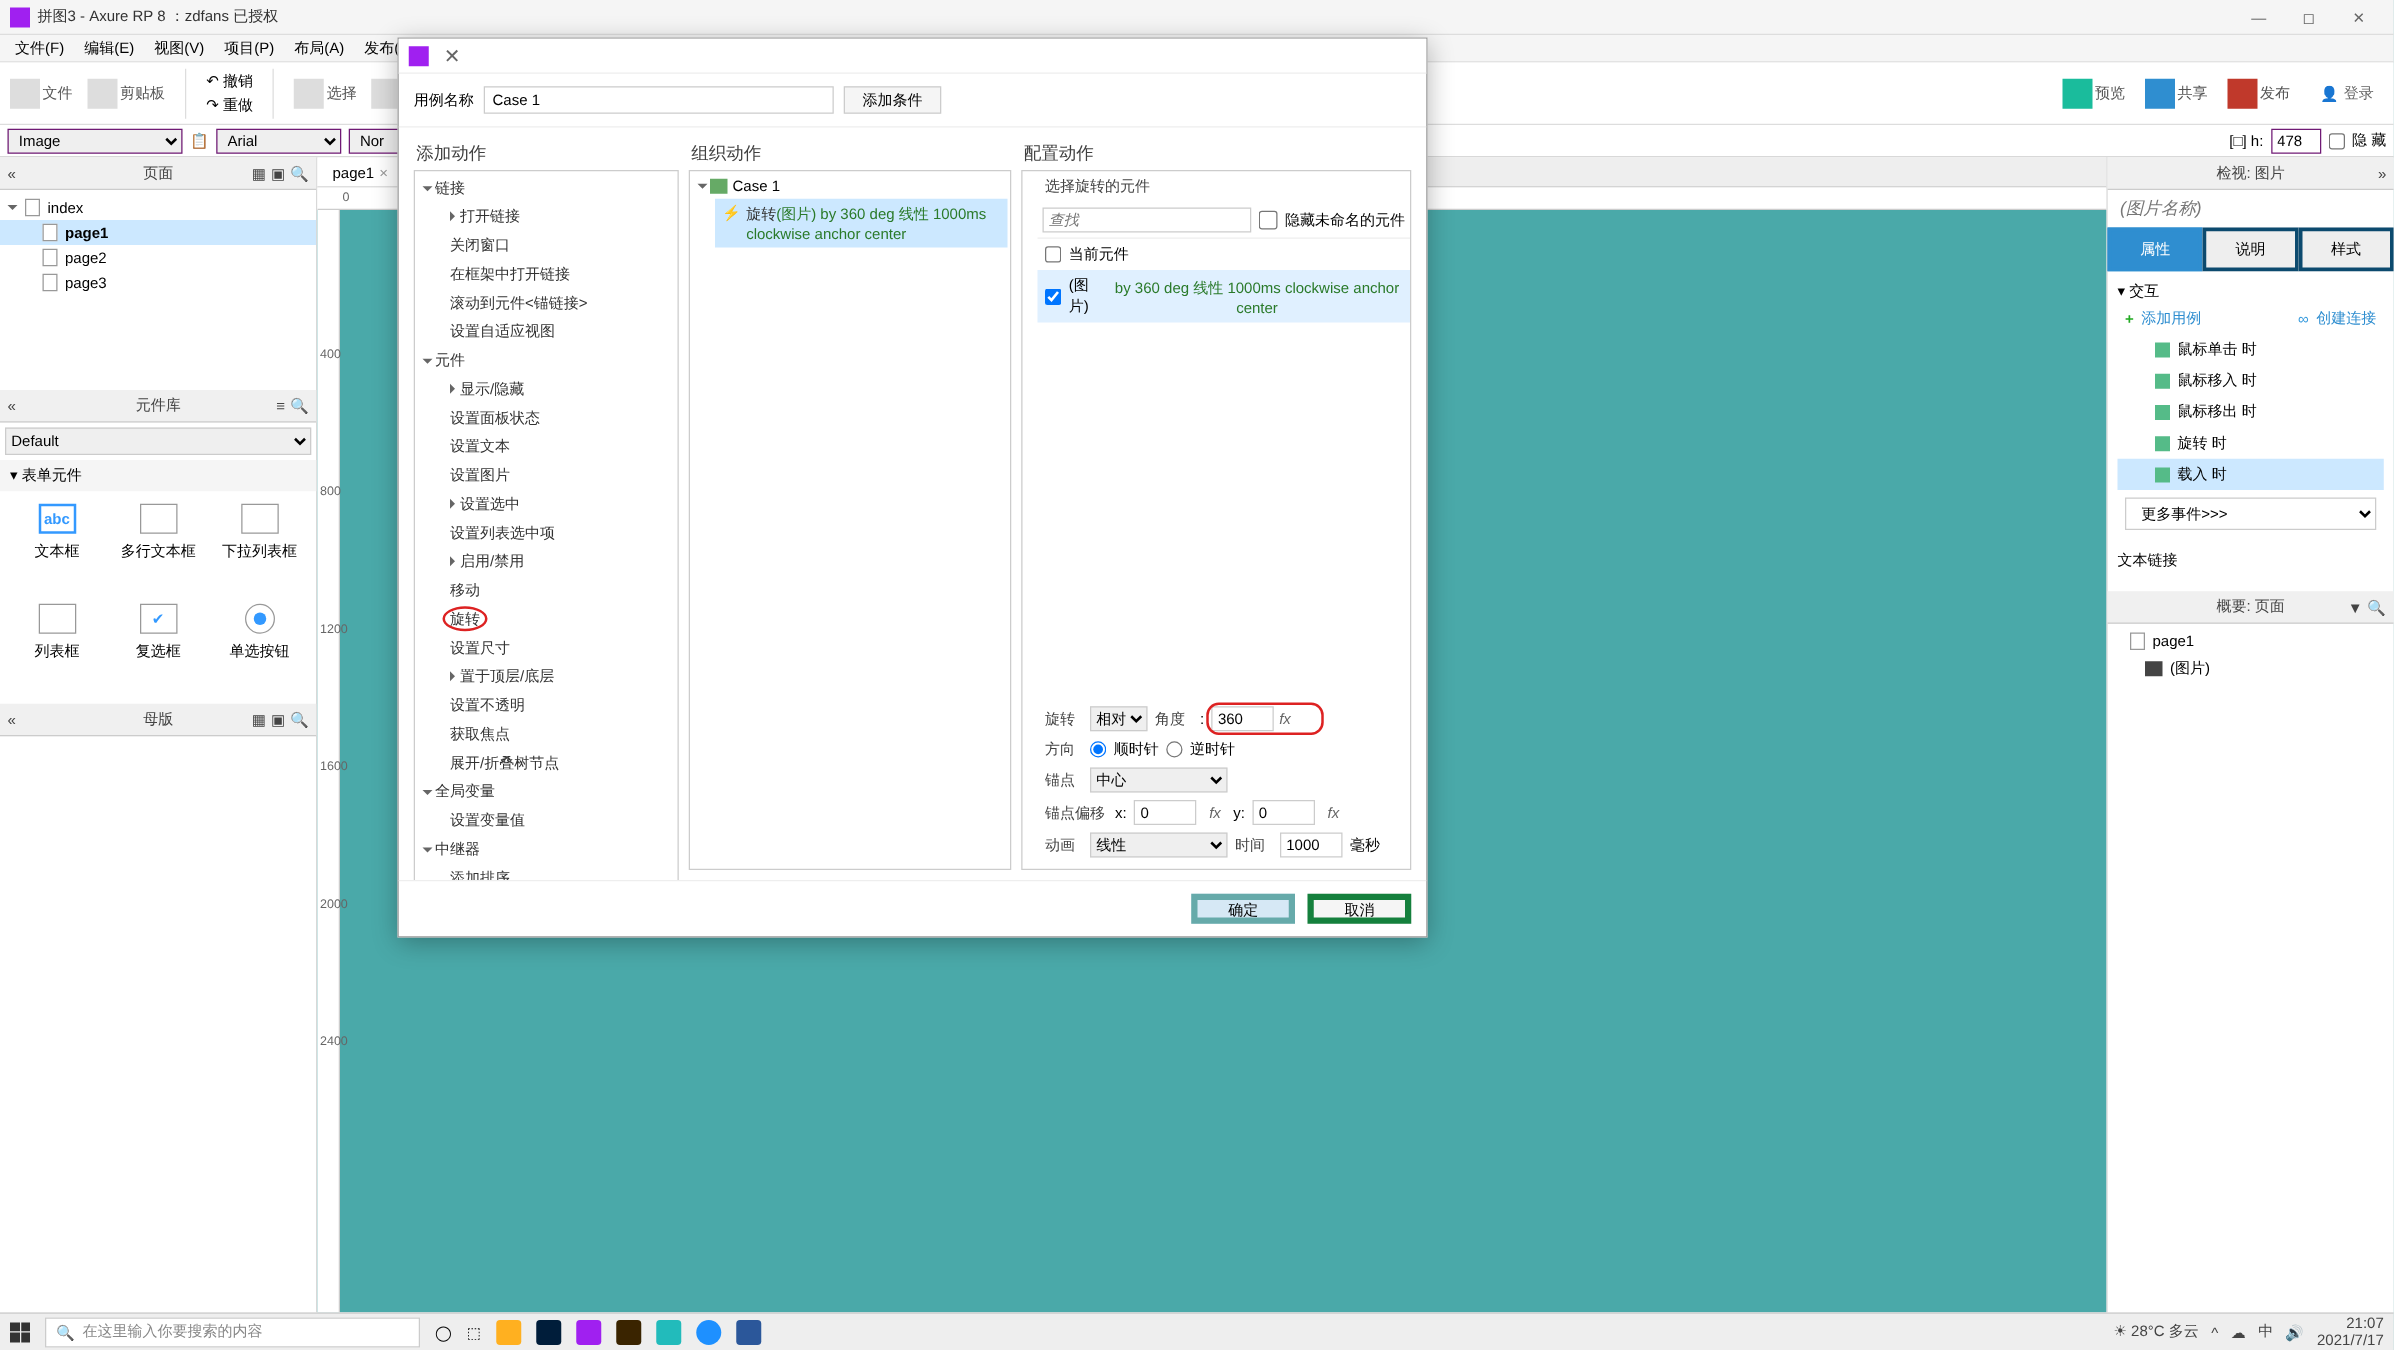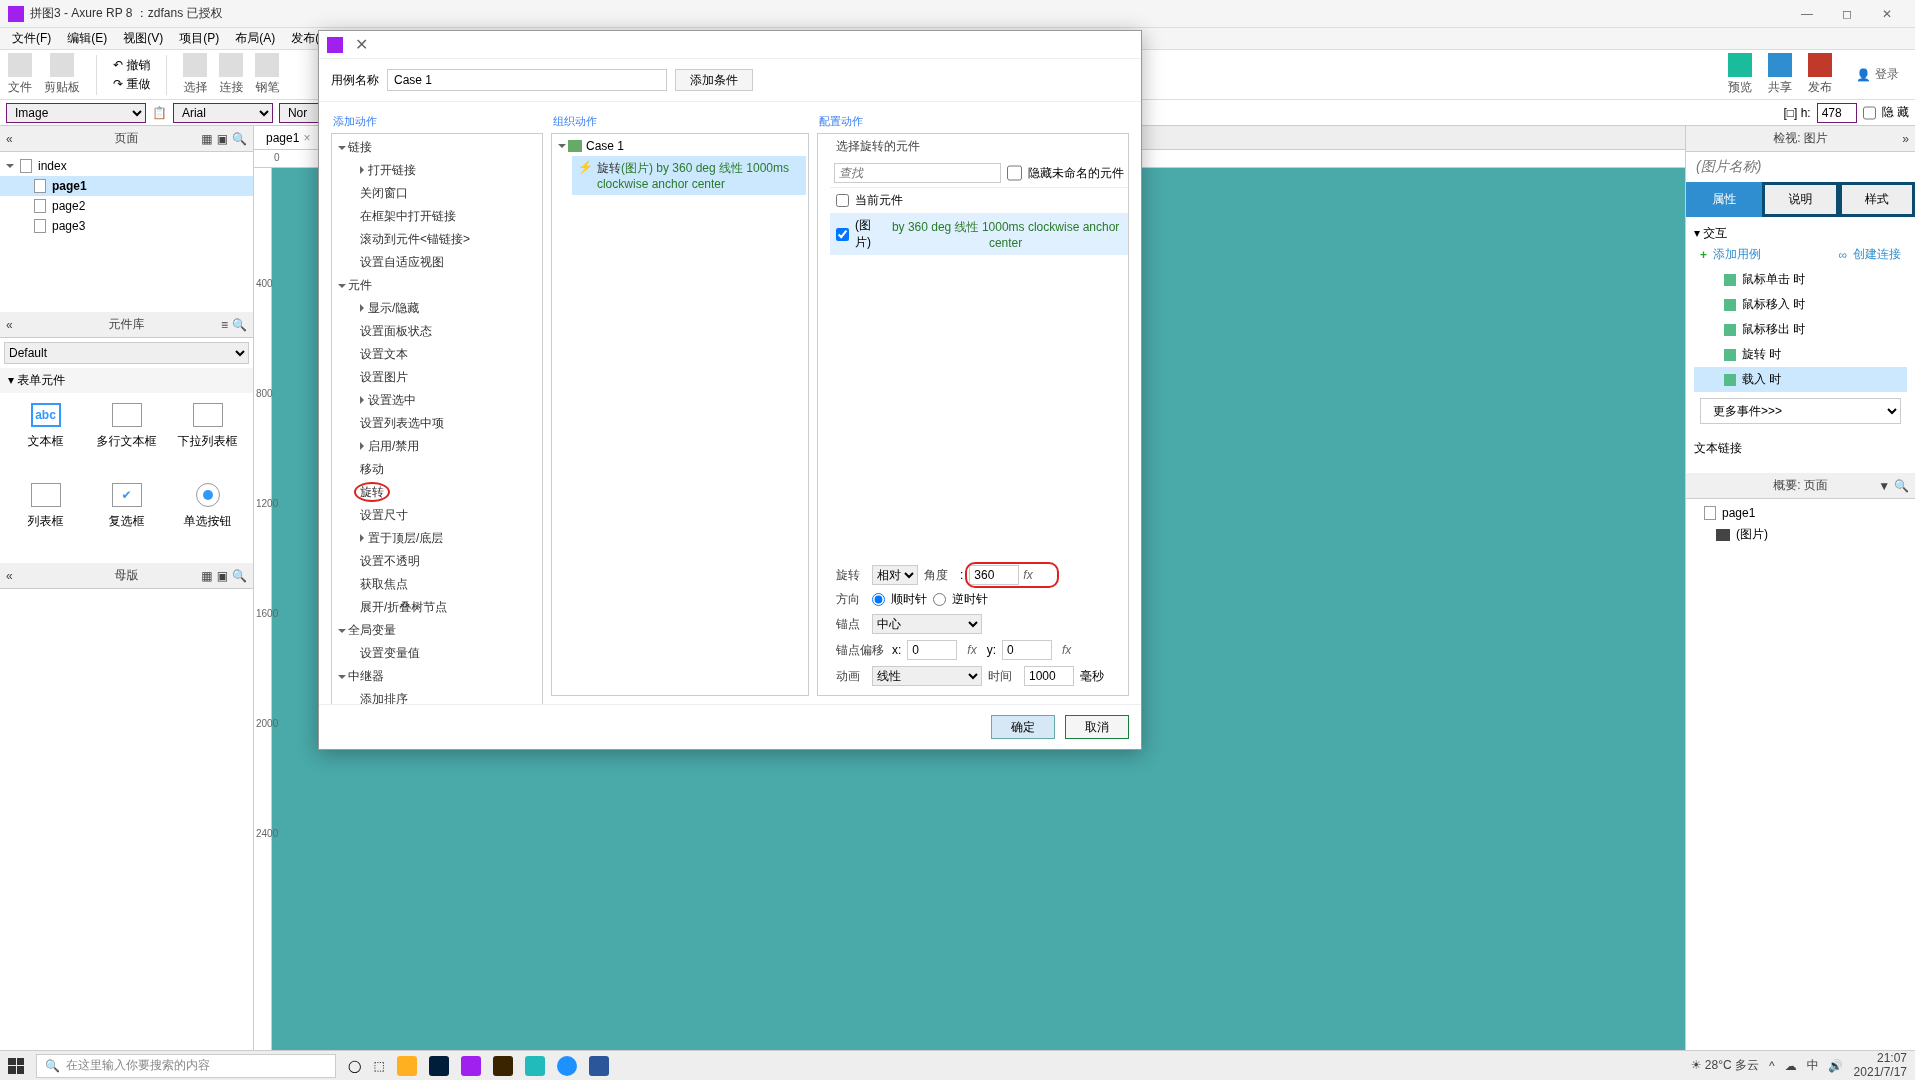--- a/index.html
+++ b/index.html
@@ -10,21 +10,21 @@
 .titlebar .logo { width: 16px; height: 16px; background: #a020f0; margin-right: 6px; }
 .titlebar .title { flex: 1; color: #333; }
 .titlebar .winbtn { width: 40px; height: 28px; display: flex; align-items: center; justify-content: center; color: #666; cursor: pointer; }
 
 
 .menubar { height: 22px; background: #f5f5f5; display: flex; align-items: center; padding: 0 4px; border-bottom: 1px solid #ddd; }
 .menubar span { padding: 2px 8px; cursor: pointer; }
 
 
 .toolbar { height: 50px; background: #fff; border-bottom: 1px solid #ddd; display: flex; align-items: center; padding: 0 8px; gap: 12px; }
-.toolbtn { display: flex; flex-direction: column; align-items: center; gap: 2px; color: #555; cursor: pointer; }
+.toolbtn { display: flex; flex-direction: row; align-items: center; gap: 2px; color: #555; cursor: pointer; }
 .toolbtn .ic { width: 24px; height: 24px; background: #ddd; }
 .toolsep { width: 1px; height: 40px; background: #ddd; margin: 0 4px; }
 .login-btn { margin-left: auto; display: flex; align-items: center; gap: 4px; color: #666; padding: 4px 8px; }
 
 
 .subtoolbar { height: 26px; background: #fff; border-bottom: 1px solid #ccc; display: flex; align-items: center; padding: 0 6px; gap: 6px; }
 .subtoolbar select, .subtoolbar input { height: 20px; border: 1px solid #701a75; padding: 0 4px; }
 .subtoolbar .combo { min-width: 80px; }
 
 
@@ -79,21 +79,21 @@
 .modal-hdr .mtitle { flex: 1; color: #333; }
 .modal-hdr .mclose { cursor: pointer; font-size: 16px; color: #666; padding: 0 6px; }
 .modal-toprow { padding: 10px 12px; display: flex; align-items: center; gap: 8px; border-bottom: 1px solid #eee; }
 .modal-toprow input[type=text] { flex: 1; max-width: 280px; height: 22px; border: 1px solid #ccc; padding: 0 6px; }
 .modal-toprow button { height: 22px; padding: 0 14px; border: 1px solid #ccc; background: #f5f5f5; cursor: pointer; }
 .modal-cols { flex: 1; display: flex; padding: 8px 12px; gap: 8px; overflow: hidden; }
 .mcol { border: 1px solid #ccc; display: flex; flex-direction: column; }
 .mcol1 { width: 212px; }
 .mcol2 { width: 258px; }
 .mcol3 { flex: 1; padding-left: 12px; }
-.mcol-hdr { padding: 4px 2px; color: #3b82f6; font-size: 11px; }
+.mcol-hdr { padding: 4px 2px; color: #404040; font-size: 14px; }
 .action-tree { flex: 1; overflow: auto; padding: 2px 0; }
 .action-tree .grp { padding: 3px 8px; font-weight: normal; color: #333; display:flex; align-items:center; gap:4px;}
 .action-tree .act { padding: 3px 8px 3px 28px; cursor: pointer; color: #333; }
 .action-tree .act.circled { position: relative; }
 .action-tree .act.circled::after { content:''; position:absolute; left:22px; top:1px; width:32px; height:16px; border:2px solid #d22; border-radius:50%; }
 .caret { display:inline-block; width:0; height:0; border-left:4px solid #666; border-top:4px solid transparent; border-bottom:4px solid transparent; }
 .caret.down { transform: rotate(90deg); }
 .org-tree { flex:1; padding:2px; }
 .org-root { padding:3px 6px; display:flex; align-items:center; gap:4px;}
 .org-action { margin-left:18px; background:#cce8ff; padding:4px 6px; display:flex; gap:4px;}
@@ -109,21 +109,21 @@
 .cfg-li input[type=checkbox]{ margin-left:-18px; }
 .cfg-form { margin-top:auto; padding:6px; }
 .cfg-row { display:flex; align-items:center; gap:6px; padding:3px 0;}
 .cfg-row label { min-width:30px; color:#444;}
 .cfg-row input[type=text]{ width:50px; height:20px; border:1px solid #ccc; padding:0 4px;}
 .cfg-row select { height:20px; border:1px solid #ccc;}
 .cfg-row .fx { font-style:italic; color:#666; cursor:pointer; padding:0 4px;}
 .circled-input { position:relative; }
 .circled-input::after { content:''; position:absolute; left:-4px; top:-3px; right:-22px; bottom:-3px; border:2px solid #d22; border-radius:10px; }
 .modal-ftr { padding: 10px 12px; display: flex; justify-content: flex-end; gap: 10px; border-top: 1px solid #eee; }
-.modal-ftr button { width: 64px; height: 24px; border: 1px solid #15803d; cursor: pointer; }
+.modal-ftr button { width: 83px; height: 24px; border: 5px solid #15803d; cursor: pointer; }
 .modal-ftr .ok { background: #d6e8f5; border-color:#6aa;}
 .modal-ftr .cancel { background: #f5f5f5; }
 
 
 .taskbar { position: absolute; bottom: 0; left: 0; right: 0; height: 30px; background: #eee; border-top: 1px solid #ccc; display: flex; align-items: center; padding: 0 8px; gap: 12px; }
 .taskbar .start { width: 16px; height: 16px; display: grid; grid-template: 1fr 1fr / 1fr 1fr; gap: 1px; }
 .taskbar .start div { background: #333; }
 .taskbar .searchbox { flex: 0 0 300px; height: 24px; border: 1px solid #ccc; background: #fff; display: flex; align-items: center; padding: 0 8px; gap: 6px; color: #888; }
 .taskbar .tic { width: 20px; height: 20px; background: #888; border-radius:3px;}
 .taskbar .tray { margin-left: auto; display: flex; align-items: center; gap: 10px; color: #444; }

